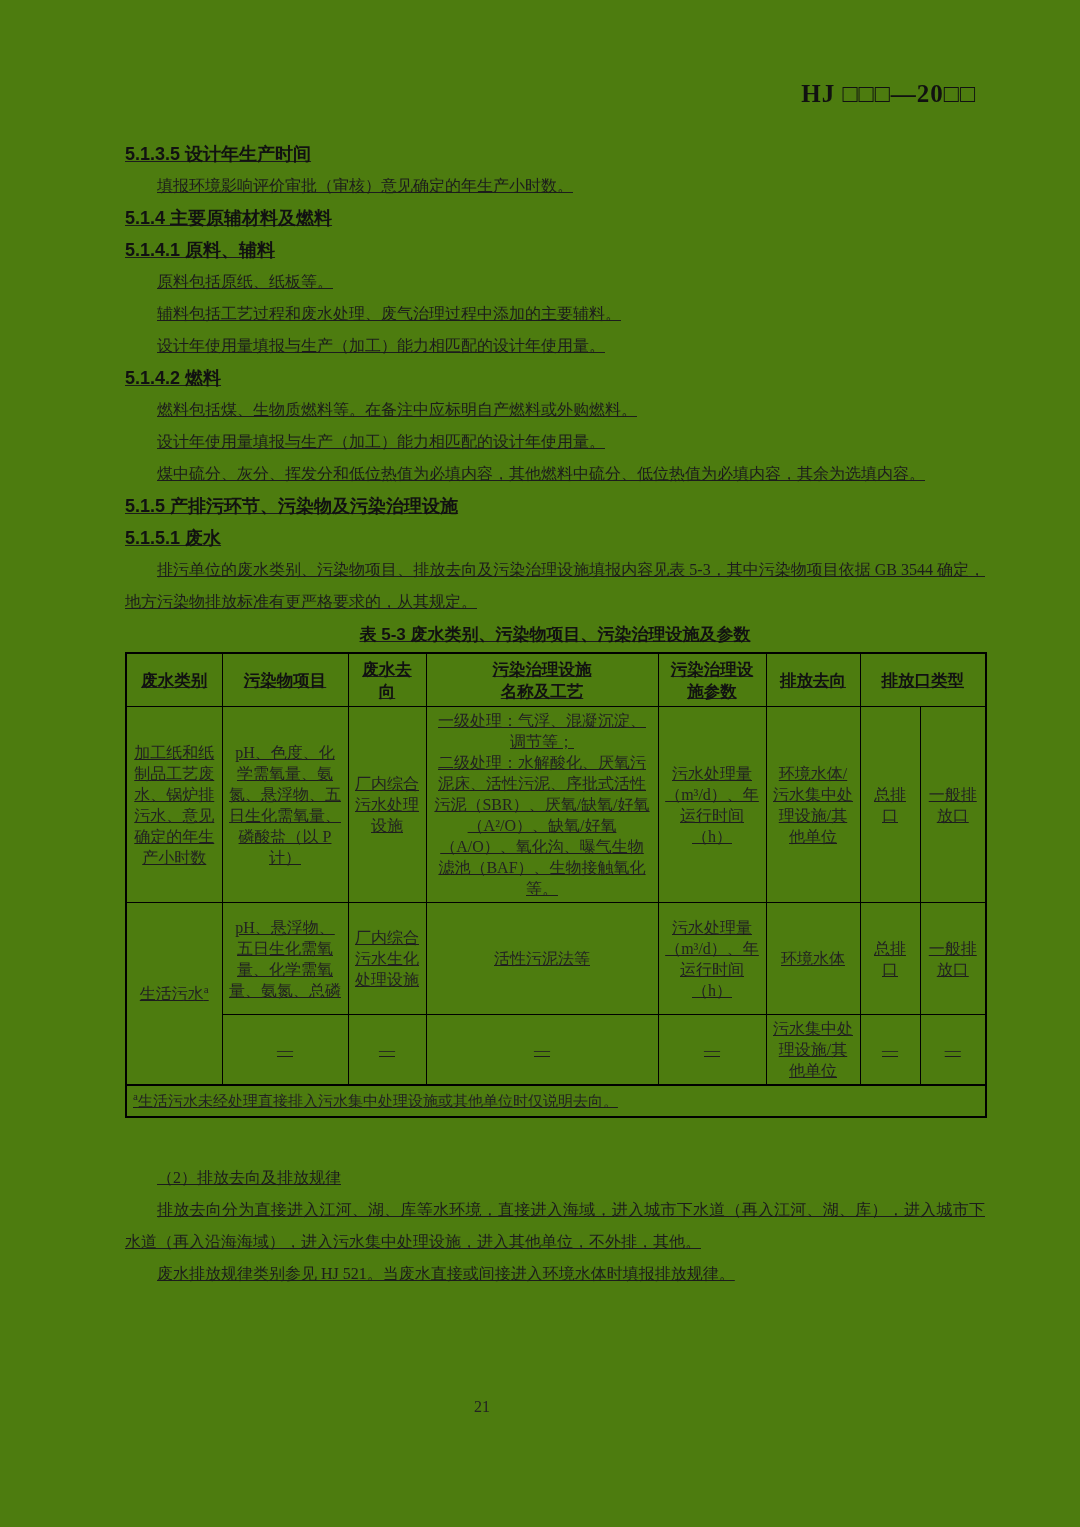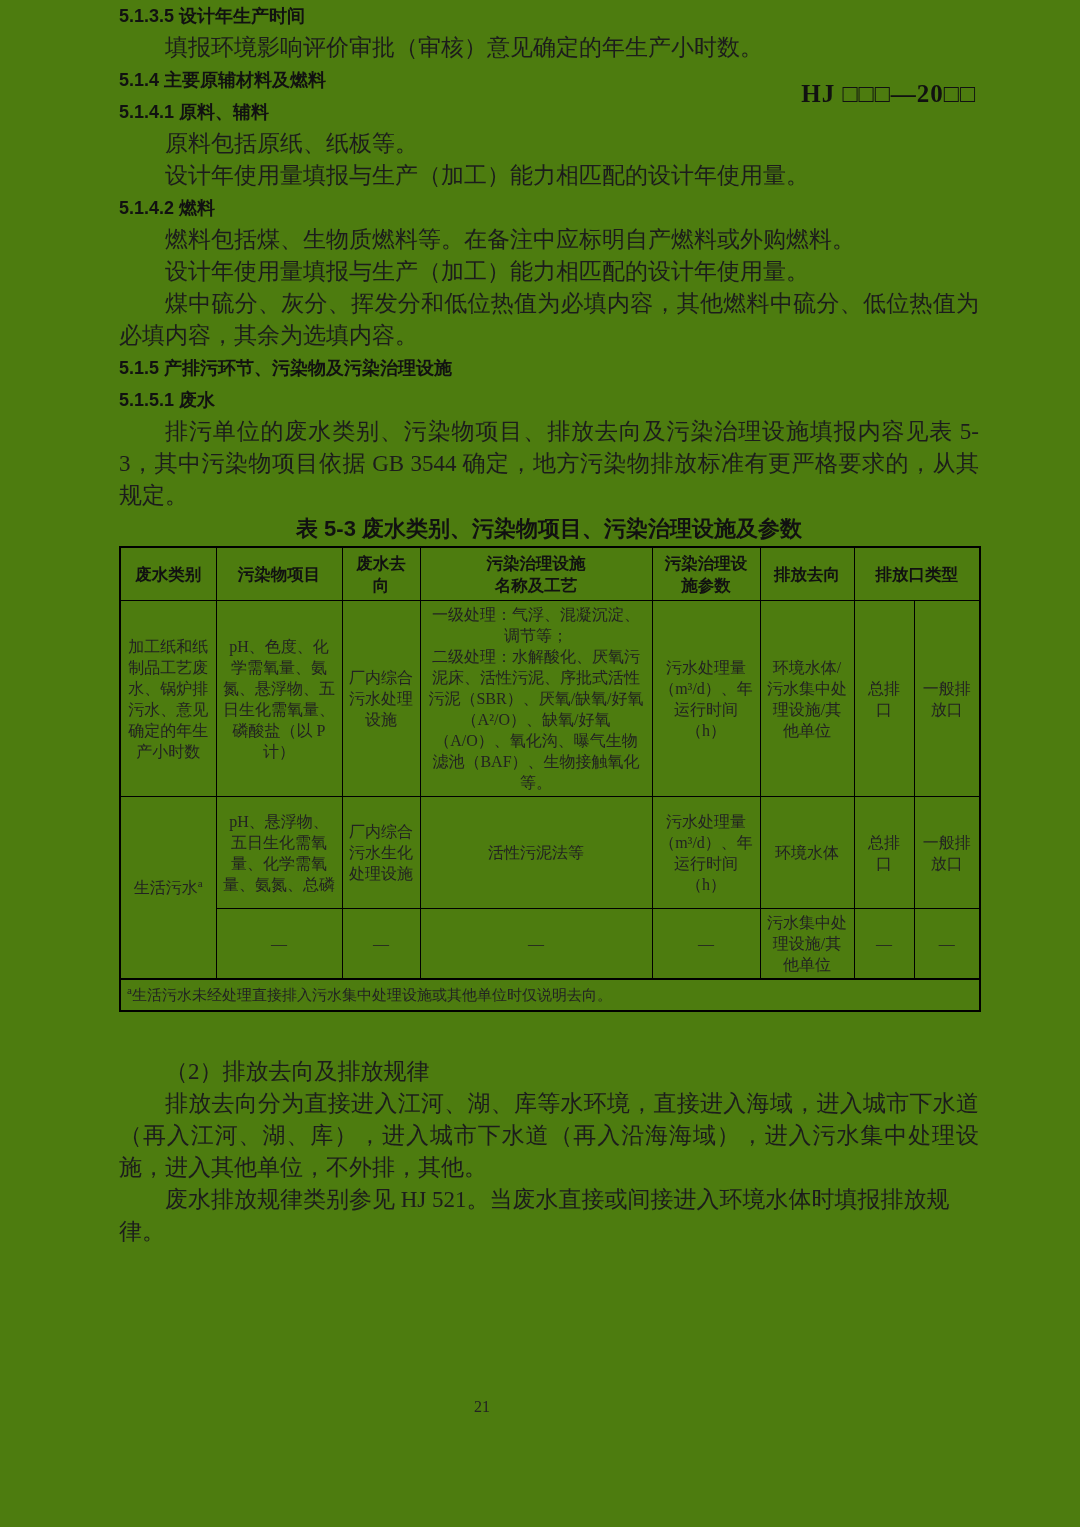--- a/index.html
+++ b/index.html
@@ -11,33 +11,33 @@
     font-family:"Liberation Serif", serif;
     overflow:hidden;
   }
   .doc-header{
     position:absolute;top:80px;right:104px;
     font-family:"Liberation Serif", serif;
     font-weight:bold;font-size:25px;letter-spacing:1px;
     color:#111;
   }
   .content{
-    position:absolute;top:0;left:119px;width:860px;
+    position:absolute;top:0;left:125px;width:860px;padding-top:138px;text-decoration:underline;
   }
-  .content p{margin:0;font-size:23px;line-height:32px;}
+  .content p{margin:0;font-size:16px;line-height:32px;}
   p.h{
     font-family:"Liberation Sans", sans-serif;
     font-weight:bold;font-size:18px;color:#111;
   }
   p.ind{text-indent:2em;}
   p.jst{text-align:justify;}
   p.gap{margin-top:44px;}
   .tbl-caption{
     font-family:"Liberation Sans", sans-serif;
-    font-weight:bold;font-size:22px;text-align:center;
+    font-weight:bold;font-size:17px;text-align:center;
     margin:4px 0 4px 0;line-height:26px;color:#111;
   }
   table.tbl{
     border-collapse:collapse;table-layout:fixed;
     width:860px;
     font-size:16px;line-height:21px;color:#222;
   }
   table.tbl th, table.tbl td{
     border:1.5px solid #000;
     padding:3px 6px;
@@ -72,20 +72,21 @@
 <div class="page">
 
   <div class="doc-header">HJ □□□—20□□</div>
 
   <div class="content">
     <p class="h">5.1.3.5 设计年生产时间</p>
     <p class="ind">填报环境影响评价审批（审核）意见确定的年生产小时数。</p>
     <p class="h">5.1.4 主要原辅材料及燃料</p>
     <p class="h">5.1.4.1 原料、辅料</p>
     <p class="ind">原料包括原纸、纸板等。</p>
+    <p class="ind">辅料包括工艺过程和废水处理、废气治理过程中添加的主要辅料。</p>
     <p class="ind">设计年使用量填报与生产（加工）能力相匹配的设计年使用量。</p>
     <p class="h">5.1.4.2 燃料</p>
     <p class="ind">燃料包括煤、生物质燃料等。在备注中应标明自产燃料或外购燃料。</p>
     <p class="ind">设计年使用量填报与生产（加工）能力相匹配的设计年使用量。</p>
     <p class="ind jst">煤中硫分、灰分、挥发分和低位热值为必填内容，其他燃料中硫分、低位热值为必填内容，其余为选填内容。</p>
     <p class="h">5.1.5 产排污环节、污染物及污染治理设施</p>
     <p class="h">5.1.5.1 废水</p>
     <p class="ind jst">排污单位的废水类别、污染物项目、排放去向及污染治理设施填报内容见表 5-3，其中污染物项目依据 GB 3544 确定，地方污染物排放标准有更严格要求的，从其规定。</p>
 
     <div class="tbl-caption">表 5-3  废水类别、污染物项目、污染治理设施及参数</div>

